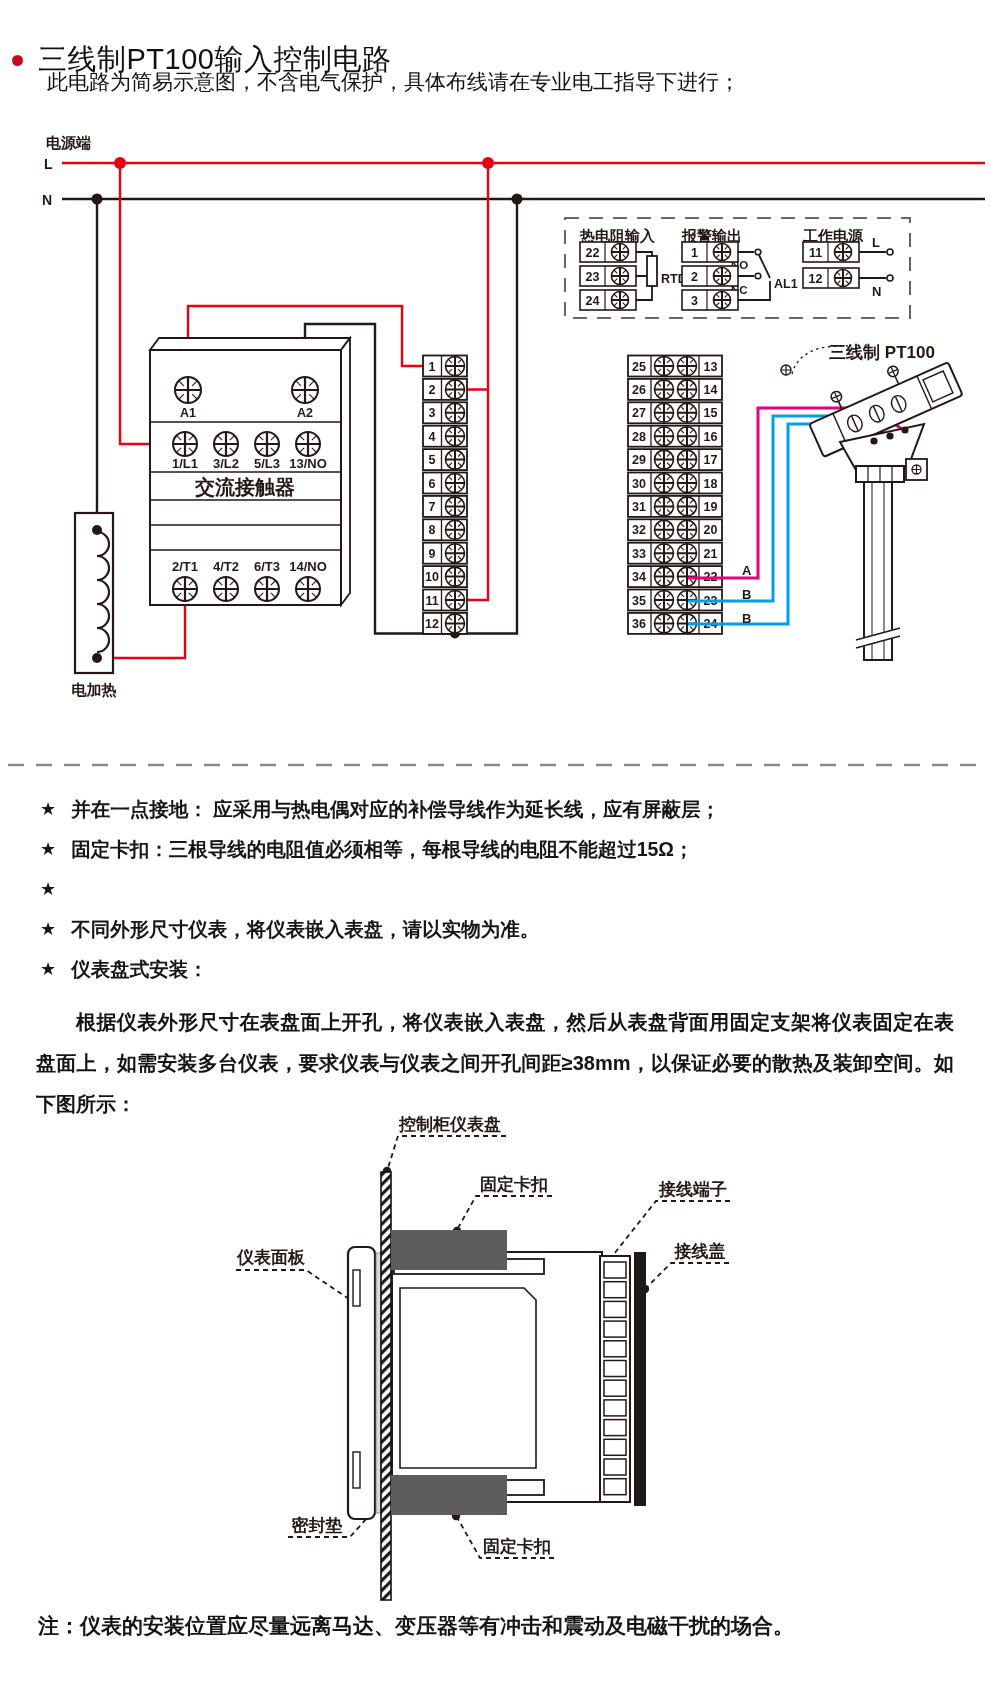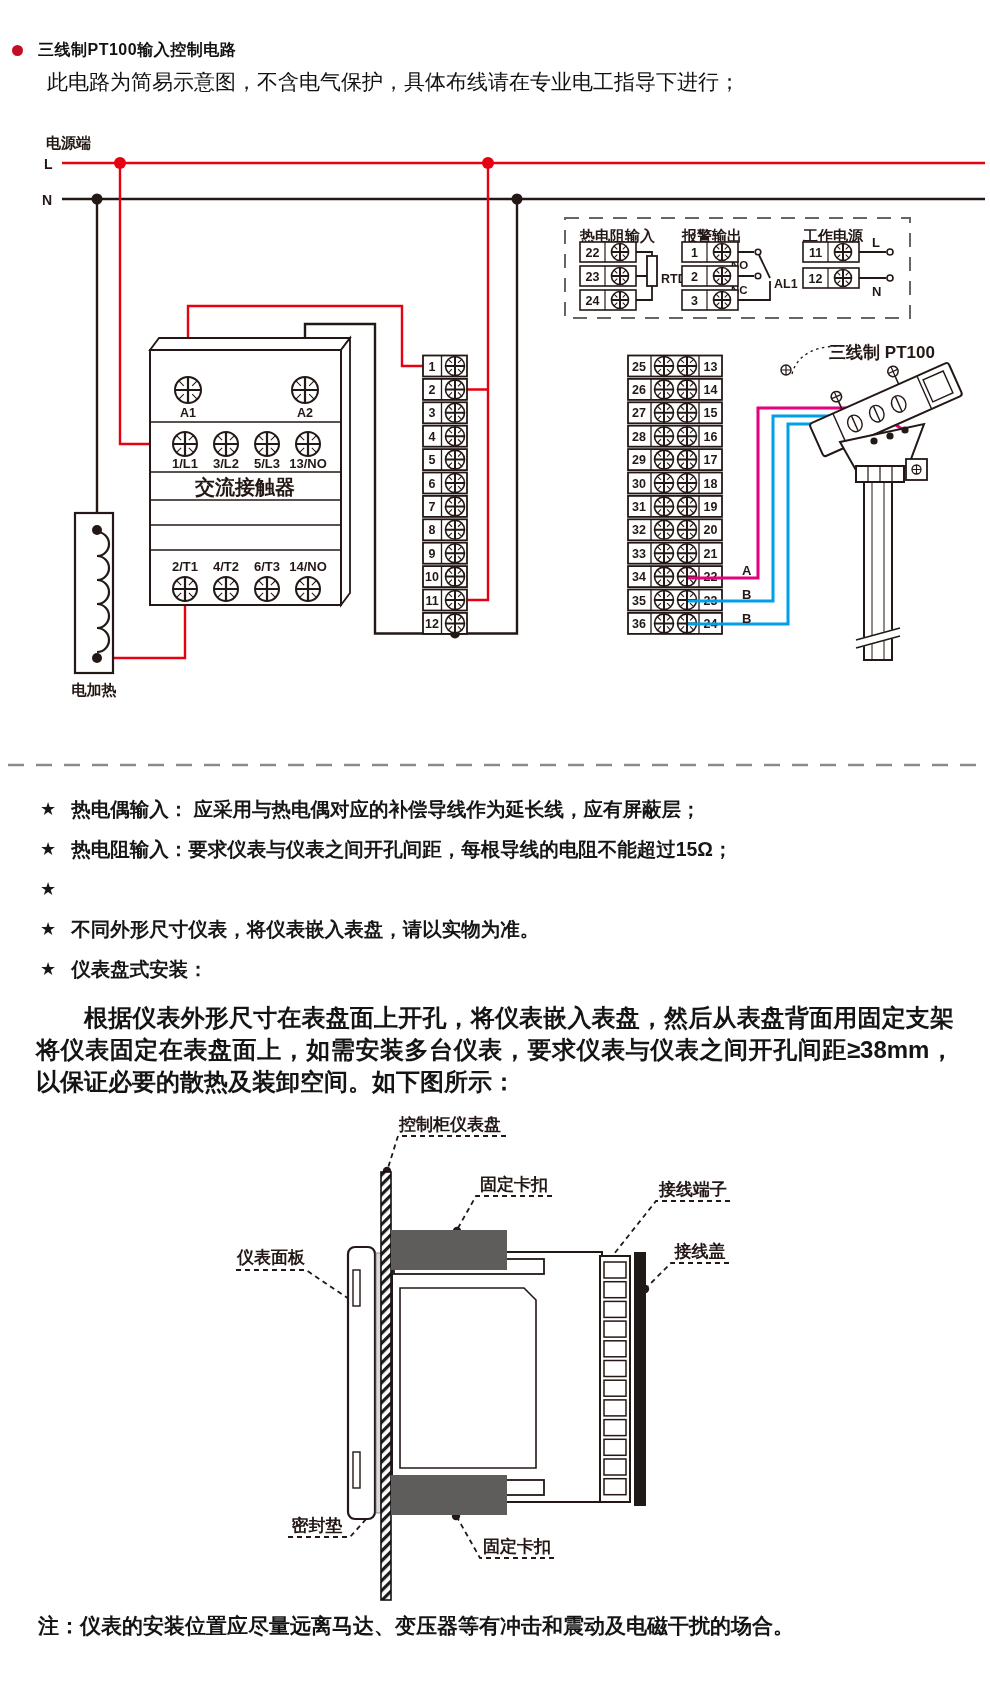--- a/index.html
+++ b/index.html
@@ -4,26 +4,26 @@
 <style>
   html,body{margin:0;padding:0;}
   body{
     width:990px;height:1692px;position:relative;background:#fff;
     font-family:"Liberation Sans","DejaVu Sans",sans-serif;color:#111;overflow:hidden;
   }
   #diagram{position:absolute;left:0;top:0;z-index:1;}
   .abs{position:absolute;z-index:2;}
   .title-row{left:12px;top:40px;display:flex;align-items:center;}
   .title-dot{width:11px;height:11px;border-radius:50%;background:#c30d23;margin-right:15px;}
-  .page-title{font-size:16px;font-weight:bold;letter-spacing:.5px;}
+  .page-title{font-size:29px;font-weight:normal;letter-spacing:.5px;}
   .page-subtitle{left:47px;top:68px;font-size:21px;font-weight:normal;}
   .bullets{left:40px;top:797px;right:30px;}
   .bullet{display:flex;align-items:flex-start;margin-bottom:16px;font-size:19.5px;font-weight:bold;line-height:24px;color:#161616;}
   .bullet .star{font-size:18px;margin-right:15px;line-height:24px;}
-  .para{left:36px;top:1002px;width:918px;font-size:24px;font-weight:bold;line-height:32px;text-indent:2em;text-align:justify;color:#141414;}
+  .para{left:36px;top:1002px;width:918px;font-size:20px;font-weight:bold;line-height:41px;text-indent:2em;text-align:justify;color:#141414;}
   .footer-note{left:38px;top:1612px;font-size:21px;font-weight:bold;color:#141414;}
   
   text{font-family:"Liberation Sans","DejaVu Sans",sans-serif;fill:#231815;font-weight:bold;}
   .t11{font-size:11.5px;} .t12{font-size:12.5px;} .t13{font-size:13px;}
   .t14{font-size:14px;} .t15{font-size:15px;} .t17{font-size:17px;}
   .t20{font-size:20px;}
 </style>
 </head>
 <body>
 
@@ -645,25 +645,25 @@
 
 <div class="abs title-row">
   <div class="title-dot"></div>
   <div class="page-title">三线制PT100输入控制电路</div>
 </div>
 <div class="abs page-subtitle">此电路为简易示意图，不含电气保护，具体布线请在专业电工指导下进行；</div>
 
 <div class="abs bullets">
   <div class="bullet">
     <span class="star">★</span>
-    <span>热电偶输入： 应采用与热电偶对应的补偿导线作为延长线，应有屏蔽层；</span>
+    <span>并在一点接地： 应采用与热电偶对应的补偿导线作为延长线，应有屏蔽层；</span>
   </div>
   <div class="bullet">
     <span class="star">★</span>
-    <span>热电阻输入：要求仪表与仪表之间开孔间距，每根导线的电阻不能超过15Ω；</span>
+    <span>固定卡扣：三根导线的电阻值必须相等，每根导线的电阻不能超过15Ω；</span>
   </div>
   <div class="bullet">
     <span class="star">★</span>
   </div>
   <div class="bullet">
     <span class="star">★</span>
     <span>不同外形尺寸仪表，将仪表嵌入表盘，请以实物为准。</span>
   </div>
   <div class="bullet">
     <span class="star">★</span>

